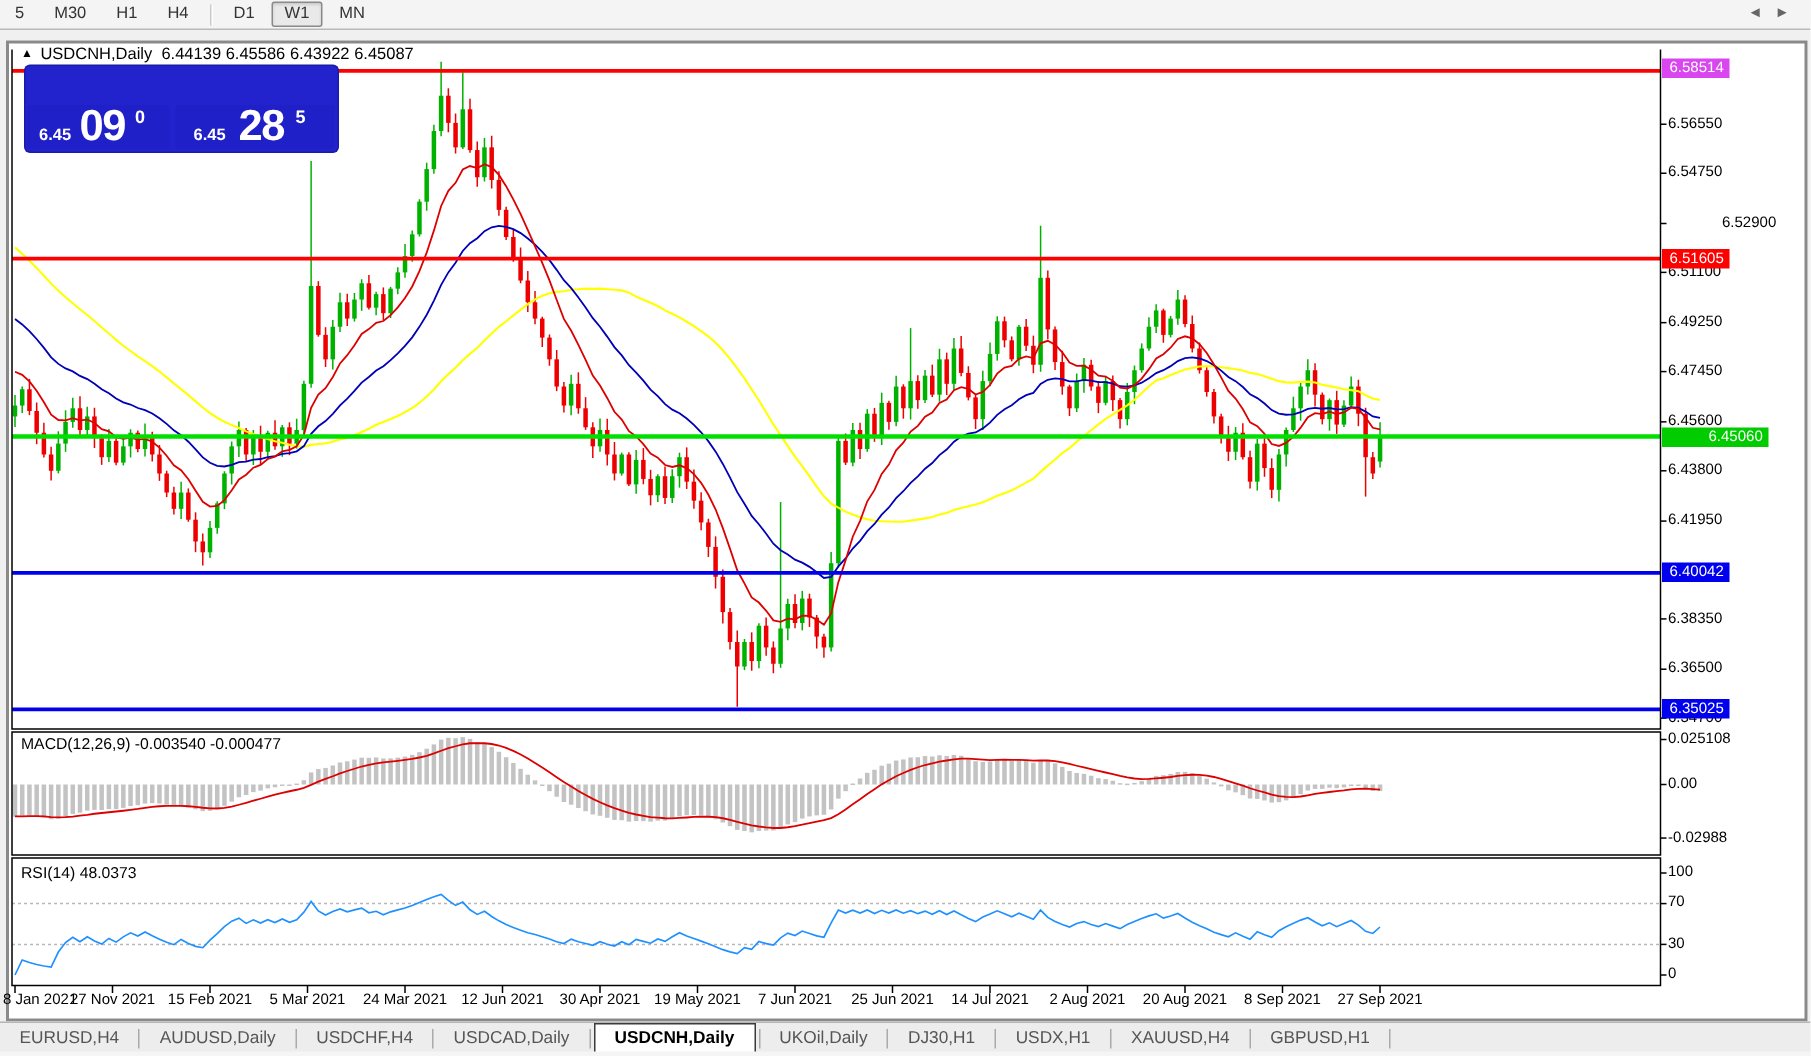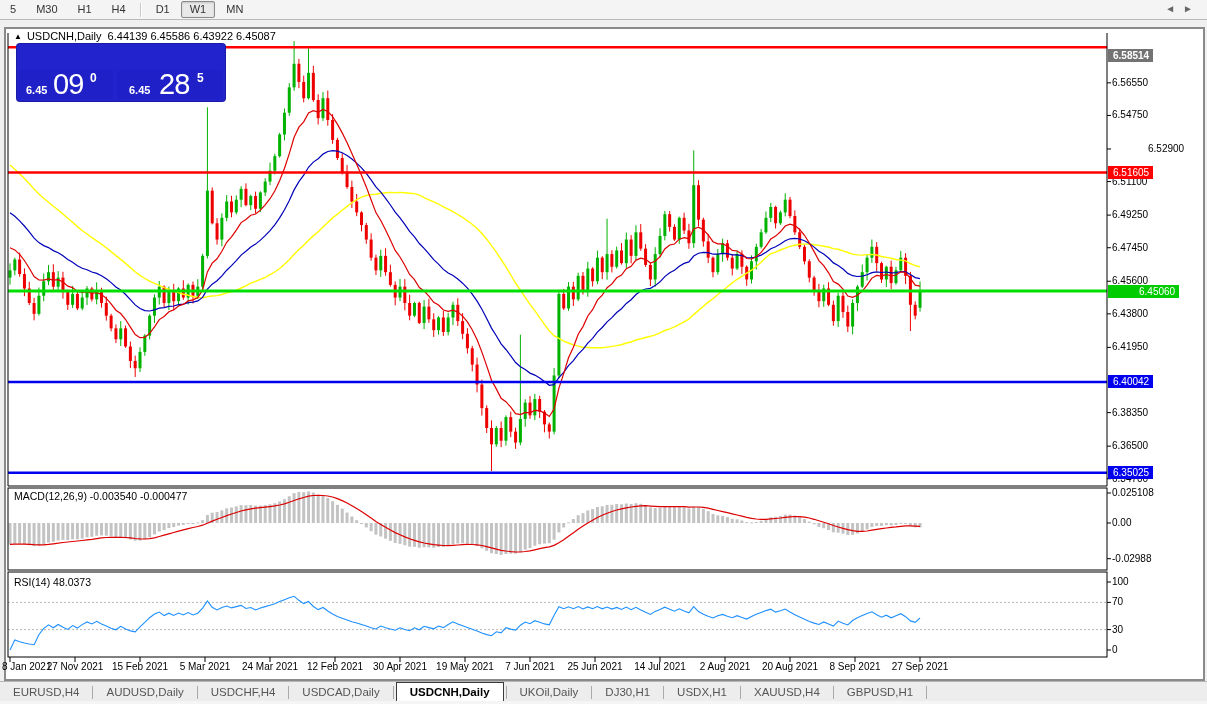--- a/index.html
+++ b/index.html
@@ -31,21 +31,21 @@
   .tp-spin{position:absolute;top:1px;width:20px;height:23px;background:linear-gradient(#fdfdfd,#dcdcdc);
            border:1px solid #9a9a9a;text-align:center;font-size:8px;color:#3355bb;line-height:23px;}
   .tp-spin.dn{left:47px;border-radius:2px 0 0 2px;}
   .tp-spin.up{left:136px;border-radius:0 2px 2px 0;}
   .tp-val{position:absolute;left:67px;top:1px;width:69px;height:21px;background:#fff;
           border:1px solid #9a9a9a;font-size:13px;color:#000;text-align:right;
           line-height:21px;padding-right:6px;}
   .tp-price{position:absolute;top:26px;height:29px;background:#2020c8;border-radius:2px;
             color:#fff;white-space:nowrap;}
   .tp-price .sm{font-size:11px;font-weight:700;position:absolute;bottom:3px;}
-  .tp-price .big{font-size:29px;font-weight:400;position:absolute;bottom:-2px;letter-spacing:-1px;}
+  .tp-price .big{font-size:29px;font-weight:700;position:absolute;bottom:-2px;letter-spacing:-1px;}
   .tp-price .sup{font-size:12px;font-weight:700;position:absolute;top:1px;}
   .tp-price.sell{left:1px;width:95px;}
   .tp-price.buy{left:100px;width:106px;}
   
   .ax-label{position:absolute;left:1112px;font-size:10px;color:#000;height:12px;line-height:12px;}
   .ax-badge{position:absolute;left:1108px;font-size:10px;height:13px;line-height:13px;
             padding:0 4px 0 5px;color:#fff;z-index:4;}
   .date-label{position:absolute;top:661px;font-size:10px;color:#000;height:12px;line-height:12px;}
   .pane-label{position:absolute;left:14px;font-size:10.5px;color:#000;z-index:3;background:transparent;}
   
@@ -751,38 +751,38 @@
     <div class="ax-label" style="top: 142.968px; padding-left: 36px;">6.52900</div>
     <div class="ax-label" style="top: 175.584px;">6.51100</div>
     <div class="ax-label" style="top: 209.106px;">6.49250</div>
     <div class="ax-label" style="top: 241.722px;">6.47450</div>
     <div class="ax-label" style="top: 275.244px;">6.45600</div>
     <div class="ax-label" style="top: 307.86px;">6.43800</div>
     <div class="ax-label" style="top: 341.382px;">6.41950</div>
     <div class="ax-label" style="top: 406.614px;">6.38350</div>
     <div class="ax-label" style="top: 440.136px;">6.36500</div>
     <div class="ax-label" style="top: 472.752px;">6.34700</div>
-    <div class="ax-badge" style="background: #737373; color: rgb(255, 255, 255); top: 49px; font-weight: bold;">6.58514</div>
+    <div class="ax-badge" style="background: #d946ef; color: rgb(255, 255, 255); top: 39px;">6.58514</div>
     <div class="ax-badge" style="background: rgb(255, 0, 0); color: rgb(255, 255, 255); top: 165.933px;">6.51605</div>
     <div class="ax-badge" style="background: rgb(0, 204, 0); color: rgb(255, 255, 255); top: 284.529px; padding-left: 31px;">6.45060</div>
     <div class="ax-badge" style="background: rgb(0, 0, 238); color: rgb(255, 255, 255); top: 375.455px;">6.40042</div>
     <div class="ax-badge" style="background: rgb(0, 0, 238); color: rgb(255, 255, 255); top: 466.363px;">6.35025</div>
     <div class="ax-label" style="top: 487px;">0.025108</div>
     <div class="ax-label" style="top: 517px;">0.00</div>
     <div class="ax-label" style="top: 552.702px;">-0.02988</div>
     <div class="ax-label" style="top: 576px;">100</div>
     <div class="ax-label" style="top: 596.4px;">70</div>
     <div class="ax-label" style="top: 623.6px;">30</div>
     <div class="ax-label" style="top: 644px;">0</div>
     <div class="date-label" style="left: 2px;">8 Jan 2021</div>
     <div class="date-label" style="left: 43px; width: 64px; text-align: center;">27 Nov 2021</div>
     <div class="date-label" style="left: 108px; width: 64px; text-align: center;">15 Feb 2021</div>
     <div class="date-label" style="left: 173px; width: 64px; text-align: center;">5 Mar 2021</div>
     <div class="date-label" style="left: 238px; width: 64px; text-align: center;">24 Mar 2021</div>
-    <div class="date-label" style="left: 303px; width: 64px; text-align: center;">12 Feb 2021</div>
+    <div class="date-label" style="left: 303px; width: 64px; text-align: center;">12 Jun 2021</div>
     <div class="date-label" style="left: 368px; width: 64px; text-align: center;">30 Apr 2021</div>
     <div class="date-label" style="left: 433px; width: 64px; text-align: center;">19 May 2021</div>
     <div class="date-label" style="left: 498px; width: 64px; text-align: center;">7 Jun 2021</div>
     <div class="date-label" style="left: 563px; width: 64px; text-align: center;">25 Jun 2021</div>
     <div class="date-label" style="left: 628px; width: 64px; text-align: center;">14 Jul 2021</div>
     <div class="date-label" style="left: 693px; width: 64px; text-align: center;">2 Aug 2021</div>
     <div class="date-label" style="left: 758px; width: 64px; text-align: center;">20 Aug 2021</div>
     <div class="date-label" style="left: 823px; width: 64px; text-align: center;">8 Sep 2021</div>
     <div class="date-label" style="left: 888px; width: 64px; text-align: center;">27 Sep 2021</div>
   </div>

